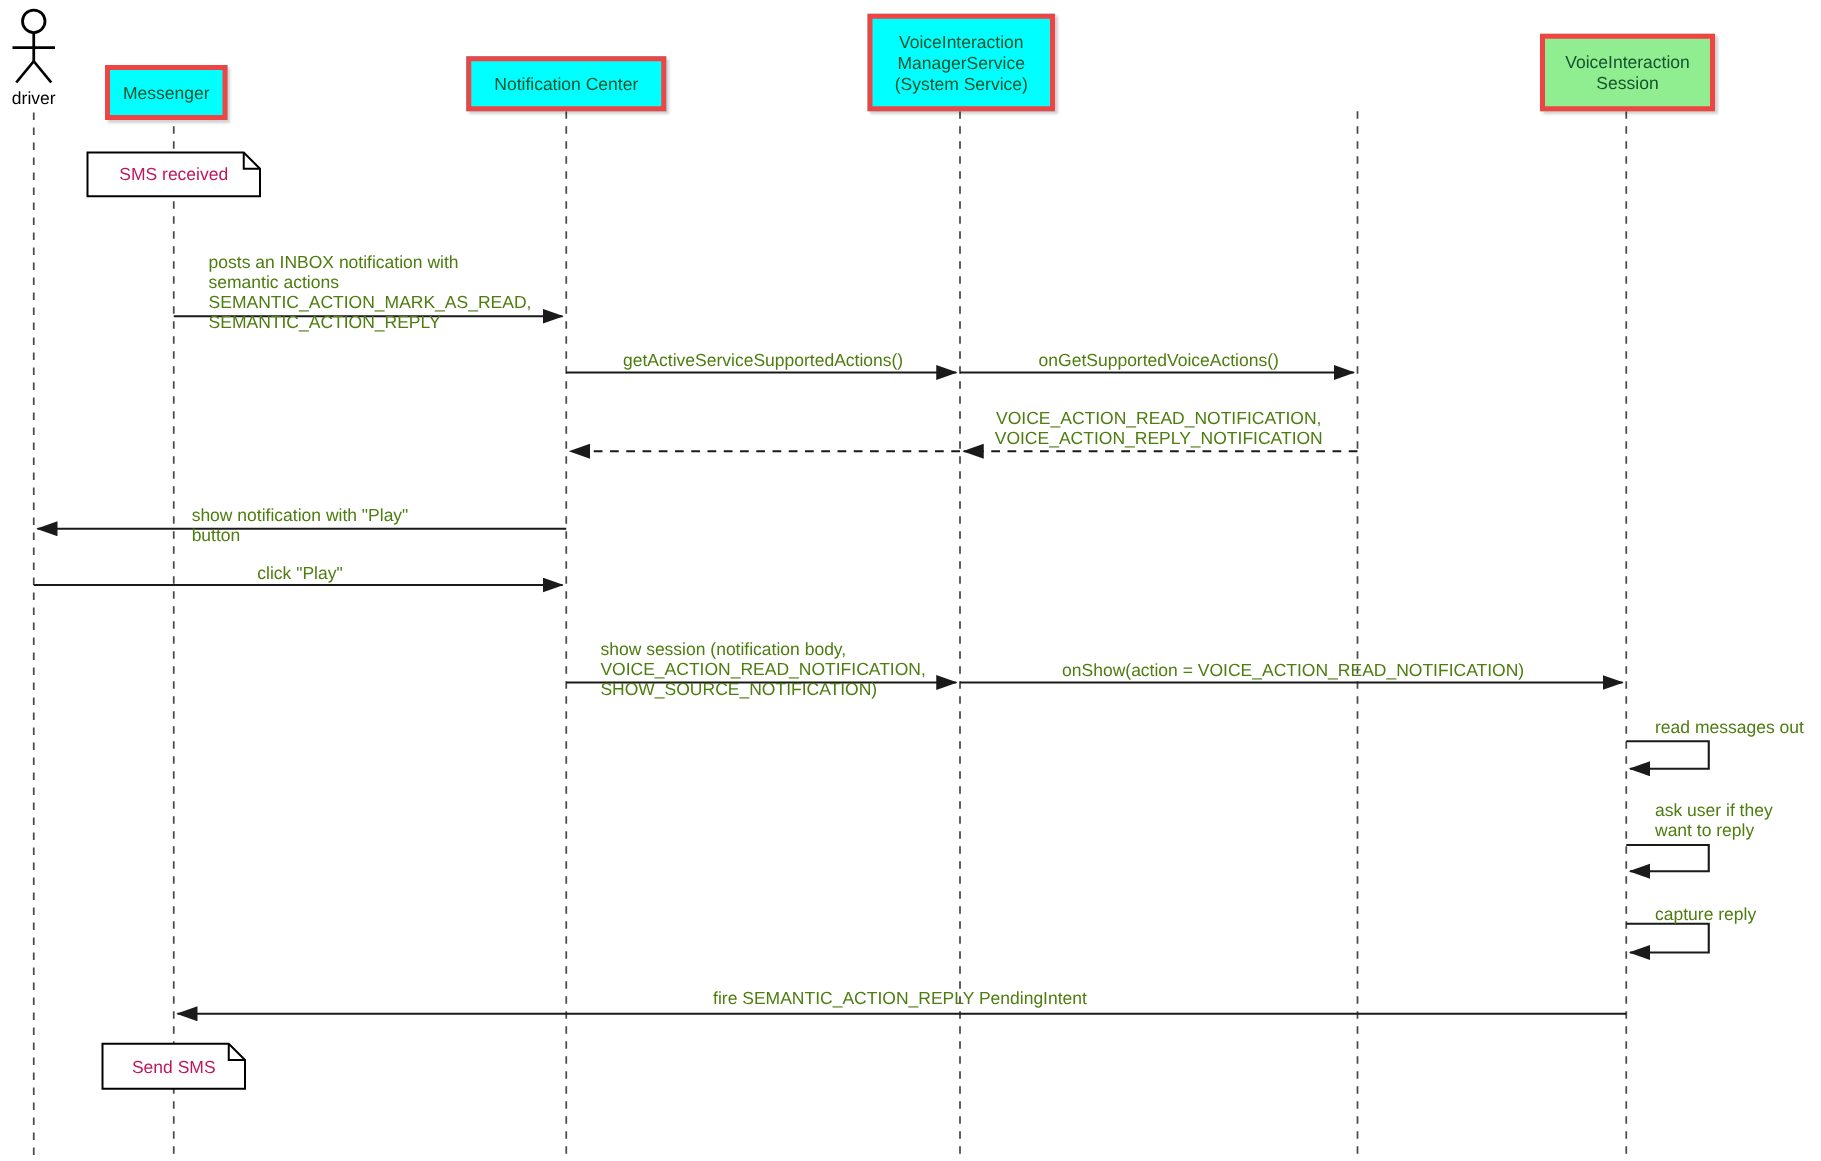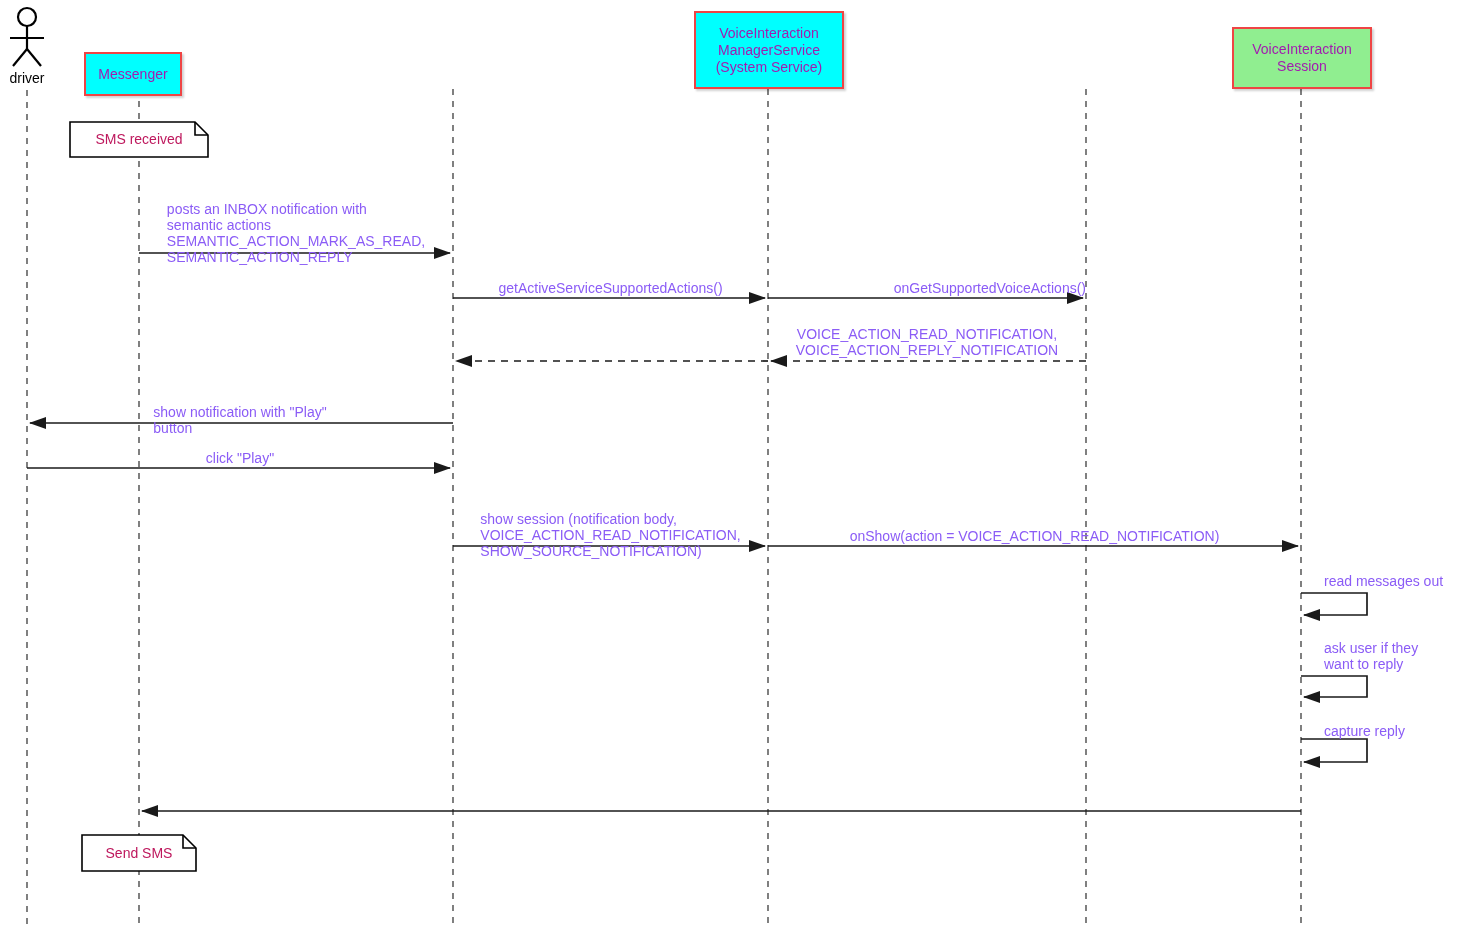--- a/index.html
+++ b/index.html
@@ -8,38 +8,38 @@
     width: 1457px;
     height: 929px;
     background: #ffffff;
     font-family: "Liberation Sans", sans-serif;
     overflow: hidden;
   }
   .layer { position: absolute; left: 0; top: 0; }
   .pbox {
     position: absolute;
     box-sizing: border-box;
-    border: 2px solid #ef4444;
+    border: 4px solid #ef4444;
     display: flex;
     align-items: center;
     justify-content: center;
     text-align: center;
     font-size: 14px;
     line-height: 17px;
-    color: #a21caf;
+    color: #14532d;
     box-shadow: 2px 2px 2px rgba(0,0,0,0.18);
   }
   .pbox.cyan  { background: #00FFFF; }
   .pbox.green { background: #90EE90; }
   .plabel { white-space: pre-line; }
   .msg {
     position: absolute;
     font-size: 14px;
     line-height: 16px;
-    color: #8b5cf6;
+    color: #4d7c0f;
     white-space: pre-line;
   }
   .msg.center { text-align: center; }
   .msg.block-center { text-align: center; }
   .msg.block-center > span {
     display: inline-block;
     text-align: left;
     white-space: pre-line;
   }
   .note-label {
@@ -107,52 +107,56 @@
       <path d="M82,835 L183,835 L196,848 L196,871 L82,871 Z"></path>
       <path d="M183,835 L183,848 L196,848" fill="none"></path>
     </g>
   </svg>
 
   <div class="actor-label" style="left:0px; top:70px; width:54px;text-align:center;">driver</div>
 
   <div class="pbox cyan" style="left:84px; top:52px; width:98px; height:44px;">
     <span class="plabel">Messenger</span>
   </div>
+  <div class="pbox cyan" style="left:373px; top:45px; width:160px; height:44px;">
+    <span class="plabel">Notification Center</span>
+  </div>
   <div class="pbox cyan" style="left:694px; top:11px; width:150px; height:78px;">
     <span class="plabel">VoiceInteraction
 ManagerService
 (System Service)</span>
   </div>
   <div class="pbox green" style="left:1232px; top:27px; width:140px; height:62px;">
     <span class="plabel">VoiceInteraction
 Session</span>
   </div>
 
   <div class="note-label" style="left:70px; top:131px; width:138px;">SMS received</div>
   <div class="note-label" style="left:82px; top:845px; width:114px;">Send SMS</div>
 
   <div class="msg block-center" style="left:139px; top:185px; width:314px;">
     <span>posts an INBOX notification with
 semantic actions
 SEMANTIC_ACTION_MARK_AS_READ,
 SEMANTIC_ACTION_REPLY</span>
   </div>
   <div class="msg center" style="left:453px; top:280px; width:315px;text-align:center;">getActiveServiceSupportedActions()</div>
-  <div class="msg center" style="left:768px; top:280px; width:318px;text-align:right;">onGetSupportedVoiceActions()</div>
+  <div class="msg center" style="left:768px; top:280px; width:318px;">onGetSupportedVoiceActions()</div>
   <div class="msg center" style="left:768px; top:326px; width:318px;">VOICE_ACTION_READ_NOTIFICATION,
 VOICE_ACTION_REPLY_NOTIFICATION</div>
   <div class="msg block-center" style="left:27px; top:388px; width:426px;">
     <span>show notification with "Play"
 button</span>
   </div>
   <div class="msg center" style="left:27px; top:450px; width:426px;">click "Play"</div>
   <div class="msg block-center" style="left:453px; top:495px; width:315px;">
     <span>show session (notification body,
 VOICE_ACTION_READ_NOTIFICATION,
 SHOW_SOURCE_NOTIFICATION)</span>
   </div>
   <div class="msg center" style="left:768px; top:528px; width:533px;">onShow(action = VOICE_ACTION_READ_NOTIFICATION)</div>
   <div class="msg" style="left:1324px; top:573px;">read messages out</div>
   <div class="msg" style="left:1324px; top:640px;">ask user if they
 want to reply</div>
   <div class="msg" style="left:1324px; top:723px;">capture reply</div>
+  <div class="msg center" style="left:139px; top:790px; width:1162px;">fire SEMANTIC_ACTION_REPLY PendingIntent</div>
 
 </div>
 
 </body></html>

